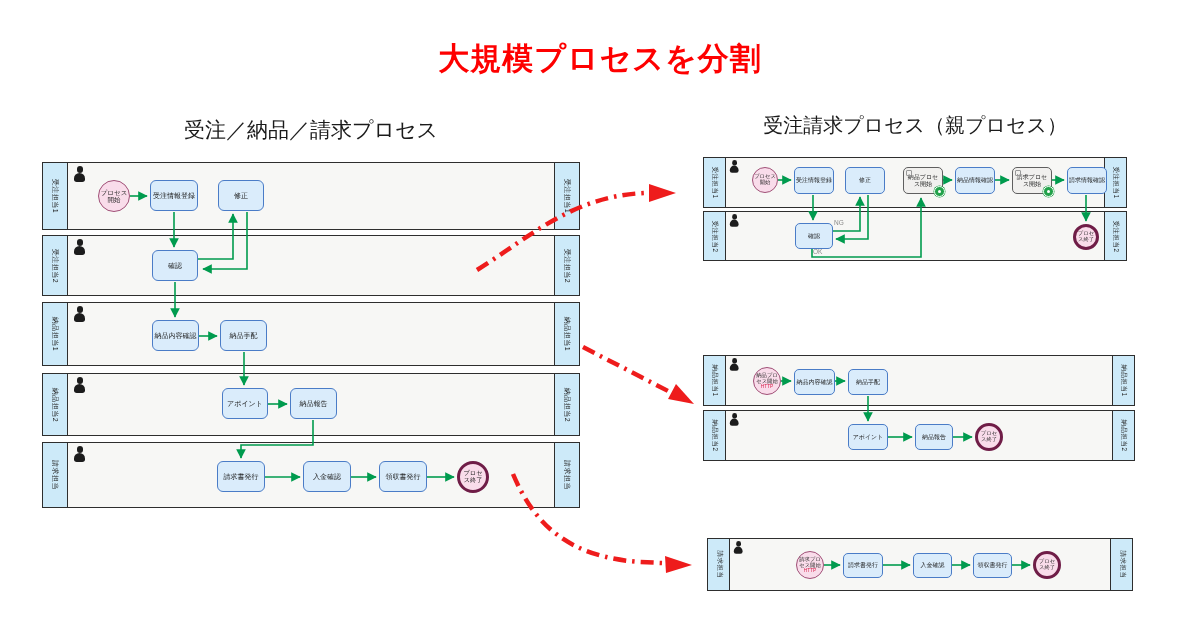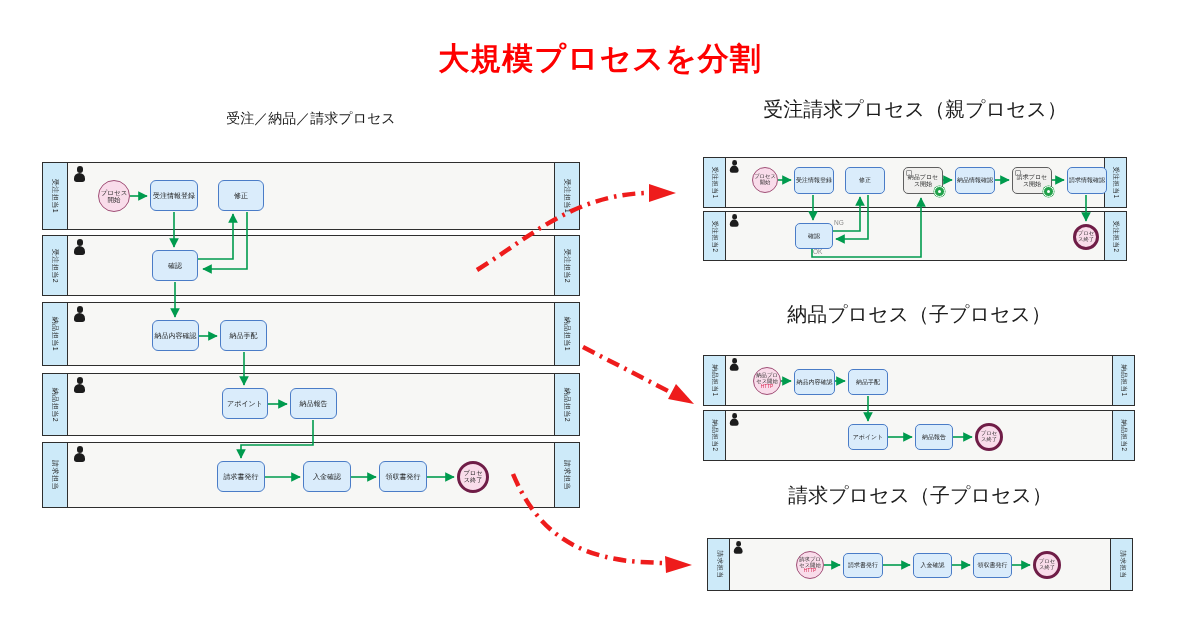--- a/index.html
+++ b/index.html
@@ -38,21 +38,21 @@
   .edge-label{position:absolute;font-size:6.5px;color:#8a8a8a;line-height:1;}
   svg.overlay{position:absolute;left:0;top:0;pointer-events:none;}
 </style>
 </head>
 <body>
 
 <div class="canvas">
 
   <div class="main-title">大規模プロセスを分割</div>
 
-  <div class="diagram-title" style="left:42px;top:110px;width:538px;font-size:14px;">受注／納品／請求プロセス</div>
+  <div class="diagram-title" style="left:42px;top:116px;width:538px;font-size:21px;">受注／納品／請求プロセス</div>
 
   <div class="lane" style="left:42px;top:162px;width:538px;height:68px">
     <div class="vlabel left" style="width:24px">
         <span>受注担当1</span>
       </div>
     <div class="vlabel right" style="width:24px">
         <span>受注担当1</span>
       </div>
   </div>
   <div class="lane" style="left:42px;top:235px;width:538px;height:61px">
@@ -86,61 +86,59 @@
     <div class="vlabel right" style="width:24px">
         <span>請求担当</span>
       </div>
   </div>
   <span class="person" style="left:73px;top:166px"></span>
   <span class="person" style="left:73px;top:239px"></span>
   <span class="person" style="left:73px;top:306px"></span>
   <span class="person" style="left:73px;top:377px"></span>
   <span class="person" style="left:73px;top:446px"></span>
 
-  <div class="diagram-title" style="left:703px;top:96px;width:424px">受注請求プロセス（親プロセス）</div>
+  <div class="diagram-title" style="left:703px;top:112px;width:424px">受注請求プロセス（親プロセス）</div>
   <div class="lane small" style="left:703px;top:157px;width:424px;height:51px">
     <div class="vlabel left" style="width:21px">
         <span>受注担当1</span>
       </div>
     <div class="vlabel right" style="width:21px">
         <span>受注担当1</span>
       </div>
   </div>
   <div class="lane small" style="left:703px;top:211px;width:424px;height:50px">
     <div class="vlabel left" style="width:21px">
         <span>受注担当2</span>
       </div>
     <div class="vlabel right" style="width:21px">
         <span>受注担当2</span>
       </div>
   </div>
   <span class="person sm" style="left:729px;top:160px"></span>
   <span class="person sm" style="left:729px;top:214px"></span>
 
-  <div class="diagram-title" style="left:703px;top:301px;width:432px">納品プロセス（子プロセス）</div>
   <div class="lane small" style="left:703px;top:355px;width:432px;height:51px">
     <div class="vlabel left" style="width:21px">
         <span>納品担当1</span>
       </div>
     <div class="vlabel right" style="width:21px">
         <span>納品担当1</span>
       </div>
   </div>
   <div class="lane small" style="left:703px;top:410px;width:432px;height:51px">
     <div class="vlabel left" style="width:21px">
         <span>納品担当2</span>
       </div>
     <div class="vlabel right" style="width:21px">
         <span>納品担当2</span>
       </div>
   </div>
   <span class="person sm" style="left:729px;top:358px"></span>
   <span class="person sm" style="left:729px;top:413px"></span>
 
-  <div class="diagram-title" style="left:707px;top:482px;width:426px">請求プロセス（子プロセス）</div>
   <div class="lane small" style="left:707px;top:538px;width:426px;height:53px">
     <div class="vlabel left" style="width:21px">
         <span>請求担当</span>
       </div>
     <div class="vlabel right" style="width:21px">
         <span>請求担当</span>
       </div>
   </div>
   <span class="person sm" style="left:733px;top:541px"></span>
 

